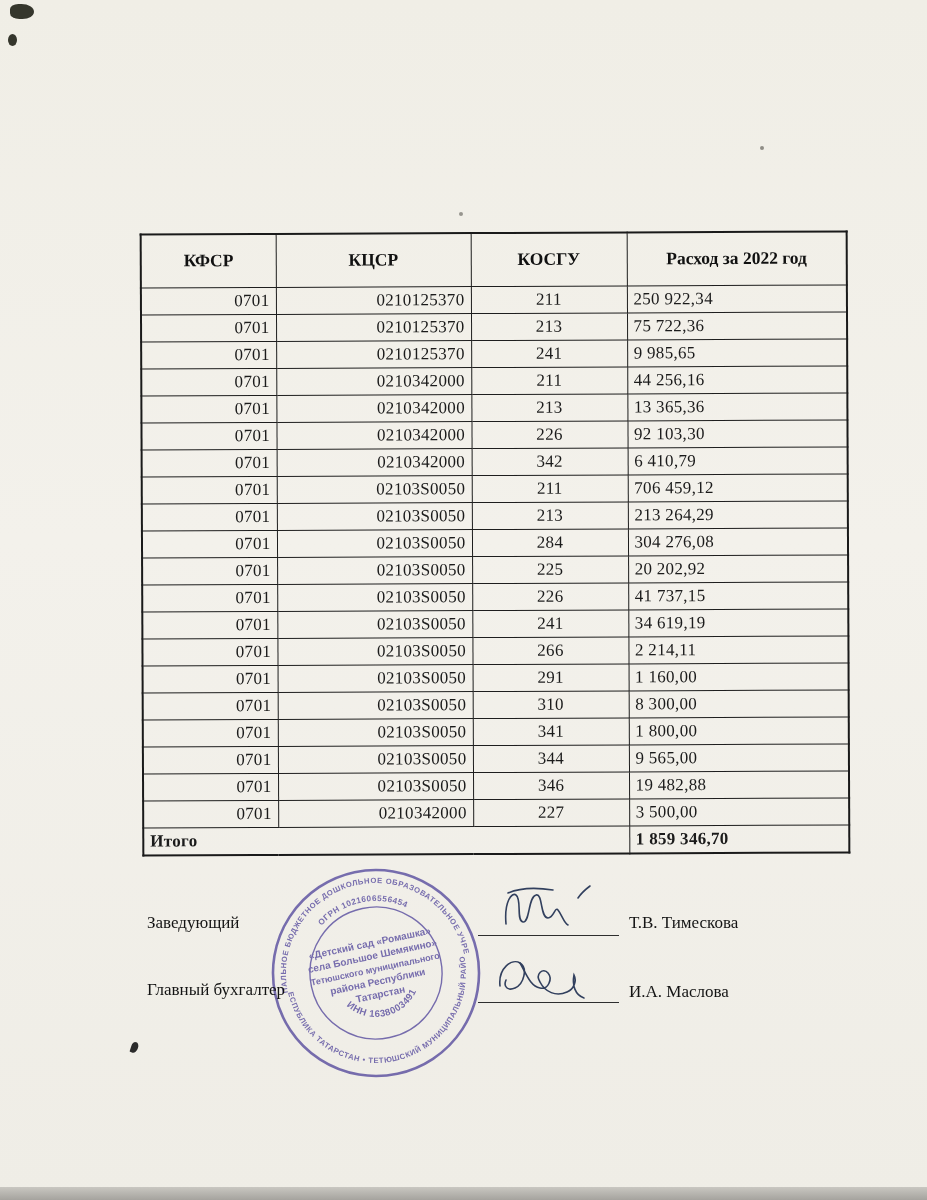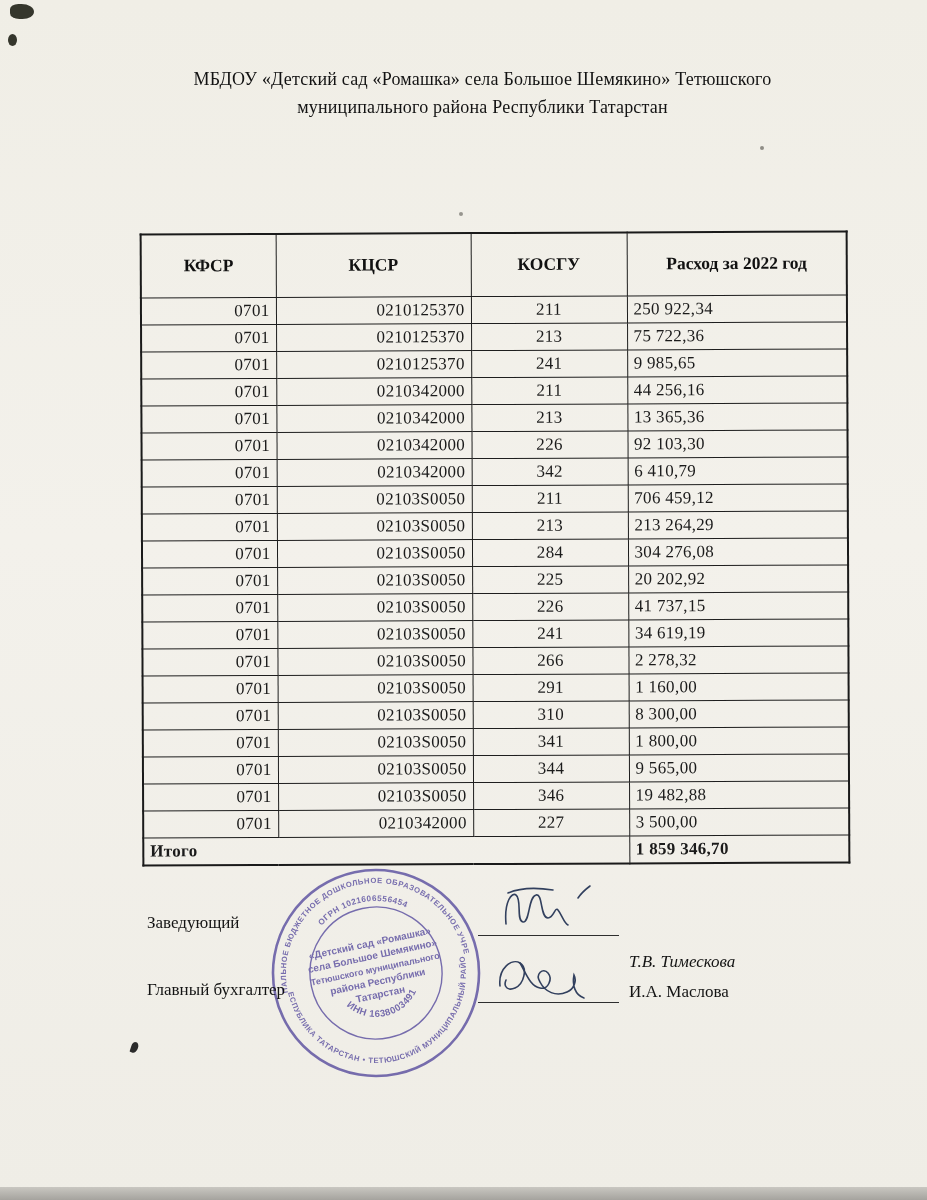--- a/index.html
+++ b/index.html
@@ -27,42 +27,42 @@
   
   .title { position:absolute; top:66px; left:60px; right:22px;
     text-align:center; font-size:18px; line-height:1.55; color:#131313; letter-spacing:.2px; }
 
   
   table.expense { position:absolute; left:141px; top:232px; width:706px;
     border-collapse:collapse; table-layout:fixed;
     transform:rotate(-0.25deg); transform-origin:50% 50%; }
   table.expense th, table.expense td { border:1px solid #1e1e1e; }
   table.expense { border:2px solid #1a1a1a; }
-  table.expense thead th { height:63px; font-size:17.5px; font-weight:bold;
+  table.expense thead th { height:53px; font-size:17.5px; font-weight:bold;
     text-align:center; vertical-align:middle; color:#111; }
   table.expense td { font-size:17px; padding:3px 6px; height:21px; color:#1b1b1b;
     vertical-align:middle; letter-spacing:.3px; }
   col.c0 { width:135px; } col.c1 { width:195px; } col.c2 { width:156px; } col.c3 { width:220px; }
   td.c0 { text-align:right; }
   td.c1 { text-align:right; }
   td.c2 { text-align:center; padding-left:30px; }
   td.c3 { padding-right:8px;margin-top:28px; }
   tfoot td { font-weight:bold; font-size:17.5px; }
   td.total-label { text-align:left; padding-left:18px; }
   td.total-value { text-align:left; padding-right:8px; }
 
   
   .sig-label { position:absolute; font-size:17px; color:#141414; }
   .role-1 { left:147px; top:913px; }
   .role-2 { left:147px; top:980px; }
   .sig-line { position:absolute; width:141px; border-bottom:1.6px solid #2e2e2e; }
   .line-1 { left:478px; top:913px; height:23px; }
   .line-2 { left:478px; top:980px; height:23px; }
   .sig-name { position:absolute; font-size:17px; color:#141414; }
-  .name-1 { left:629px; top:952px;font-style:italic; }
+  .name-1 { left:629px; top:913px; }
   .name-2 { left:629px; top:982px; }
   .sig-ink { position:absolute; }
   .ink-1 { left:492px; top:884px; }
   .ink-2 { left:488px; top:950px; }
 
   
   .stamp { position:absolute; left:265px; top:862px; width:222px; height:222px;
     transform:rotate(-12deg); mix-blend-mode:multiply; opacity:.87; }
   .stamp text { font-family:"Liberation Sans", sans-serif; }
   .stamp .ring-text { font-size:7.6px; font-weight:bold; letter-spacing:.6px; }
@@ -76,24 +76,20 @@
 
 <div class="page">
 
   <div class="artifact a1"></div>
   <div class="artifact a2"></div>
   <div class="artifact a3"></div>
   <div class="artifact dot1"></div>
   <div class="artifact dot2"></div>
   <div class="scanner-edge"></div>
 
-  <div class="title">
-    <div>МБДОУ «Детский сад «Ромашка» села Большое Шемякино» Тетюшского</div>
-    <div>муниципального района Республики Татарстан</div>
-  </div>
 
   <table class="expense">
     <colgroup>
       <col class="c0">
         <col class="c1">
         <col class="c2">
         <col class="c3">
     </colgroup>
     <thead>
       <tr>
@@ -179,21 +175,21 @@
         <tr>
           <td class="c0">0701</td>
           <td class="c1">02103S0050</td>
           <td class="c2">241</td>
           <td class="c3">34 619,19</td>
         </tr>
         <tr>
           <td class="c0">0701</td>
           <td class="c1">02103S0050</td>
           <td class="c2">266</td>
-          <td class="c3">2 278,32</td>
+          <td class="c3">2 214,11</td>
         </tr>
         <tr>
           <td class="c0">0701</td>
           <td class="c1">02103S0050</td>
           <td class="c2">291</td>
           <td class="c3">1 160,00</td>
         </tr>
         <tr>
           <td class="c0">0701</td>
           <td class="c1">02103S0050</td>

